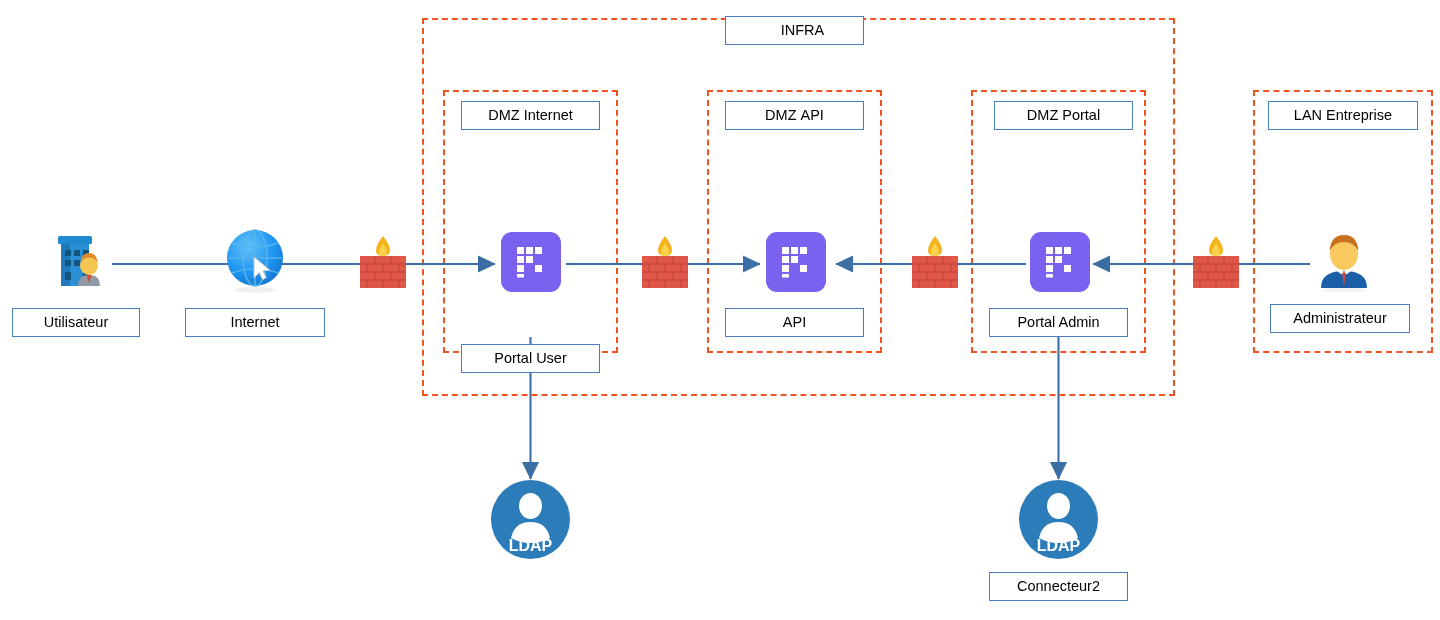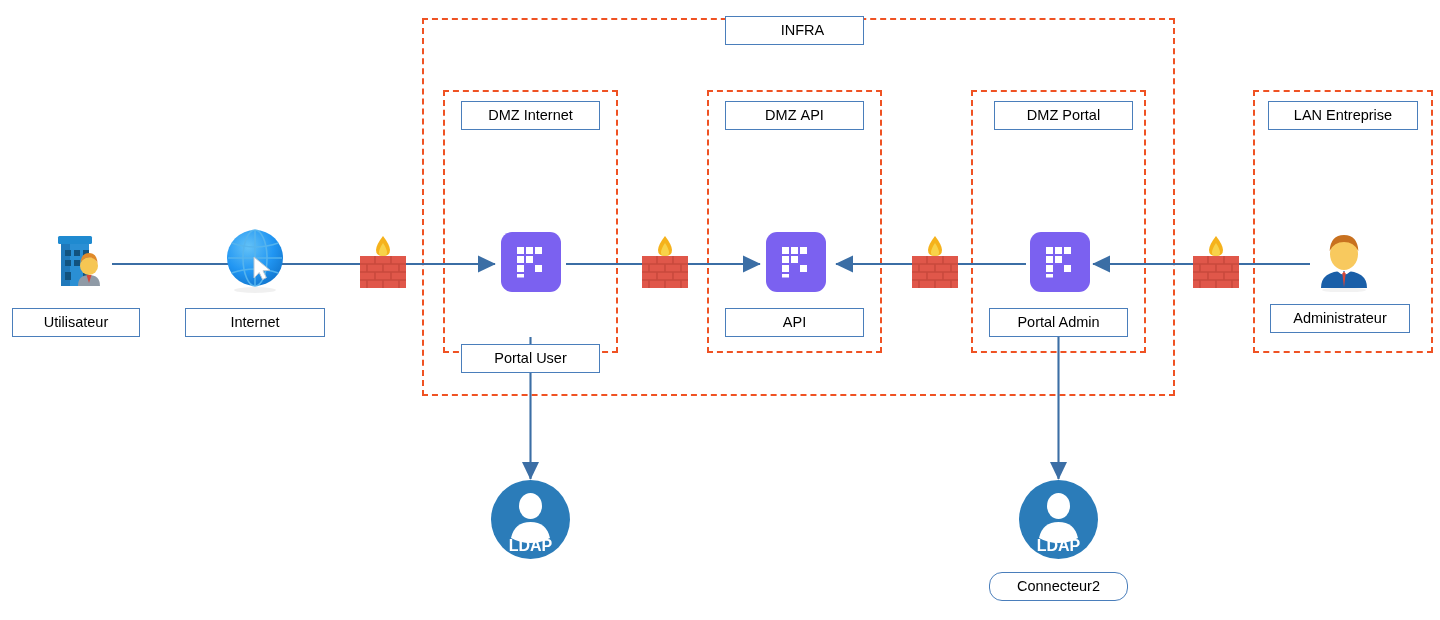--- a/index.html
+++ b/index.html
@@ -358,17 +358,17 @@
 
   <div class="label-box" style="left:989px;top:308px;width:139px;height:29px;">
     <span>Portal Admin</span>
   </div>
 
   <div class="label-box" style="left:1270px;top:304px;width:140px;height:29px;">
     <span>Administrateur</span>
   </div>
 
 
-  <div class="label-box" style="left:989px;top:572px;width:139px;height:29px;border-radius:13px;">
+  <div class="label-box" style="left:989px;top:572px;width:139px;height:29px;">
     <span>Connecteur2</span>
   </div>
 
 </div>
 
 </body></html>

